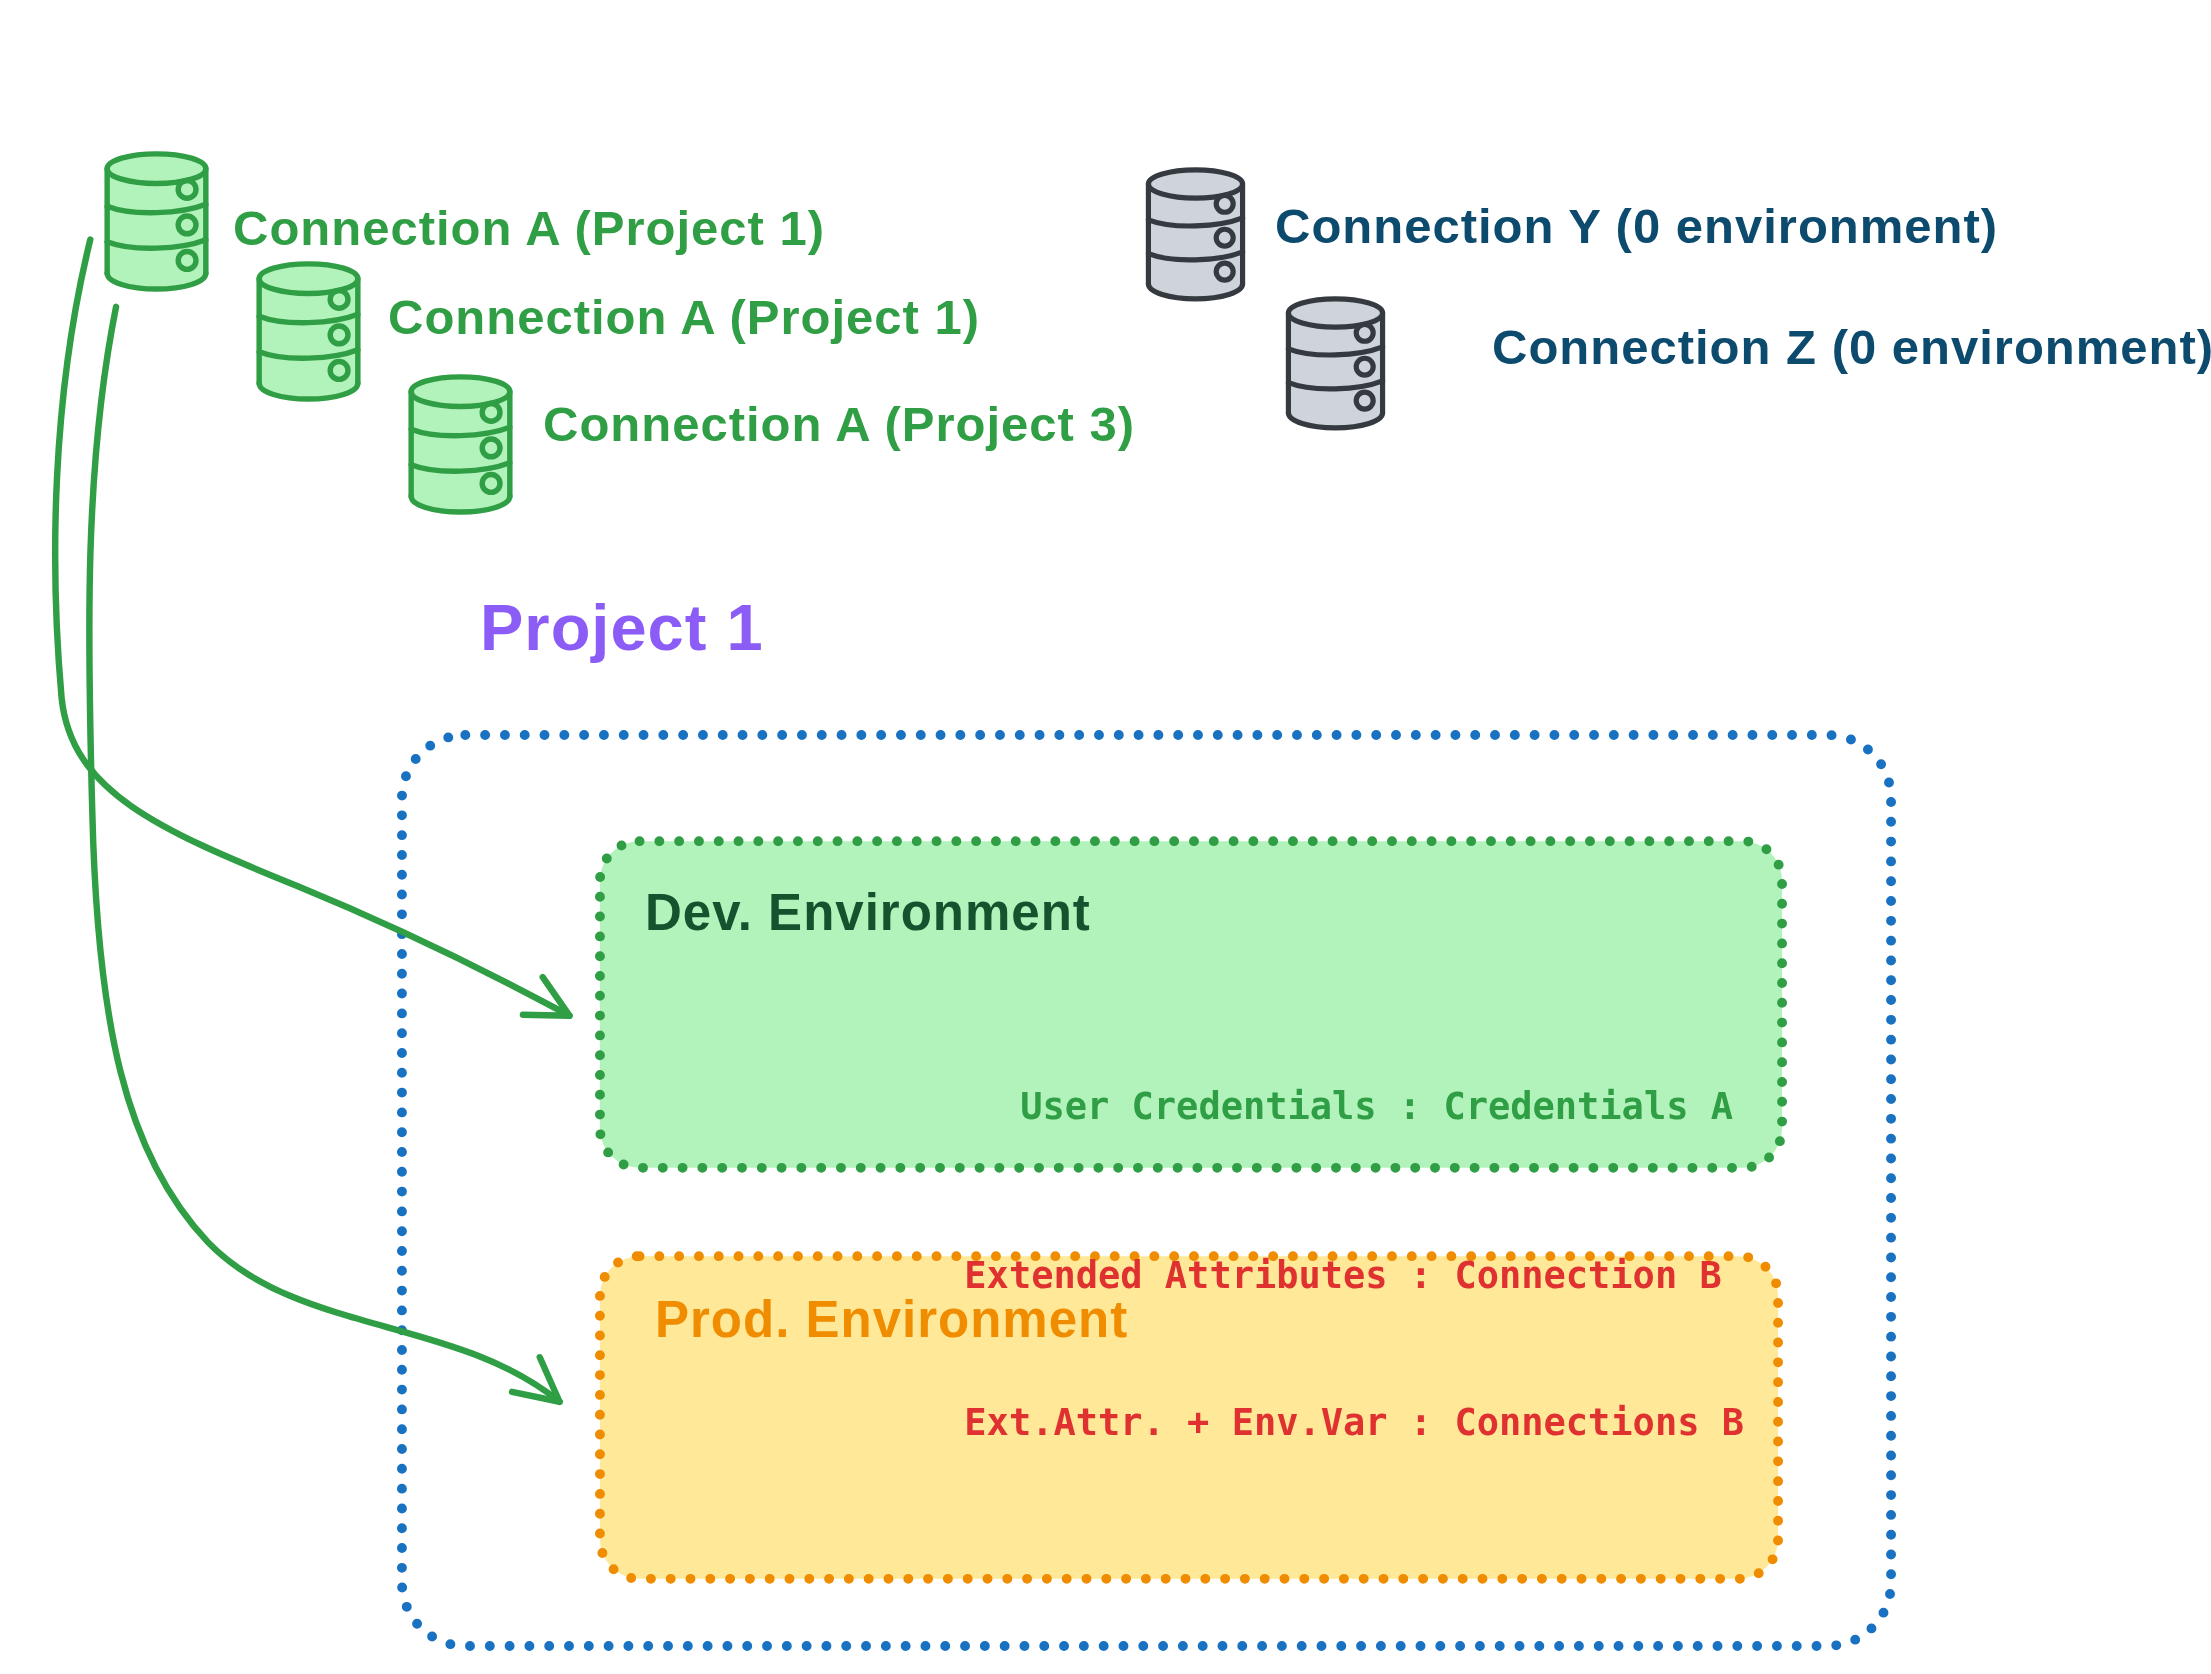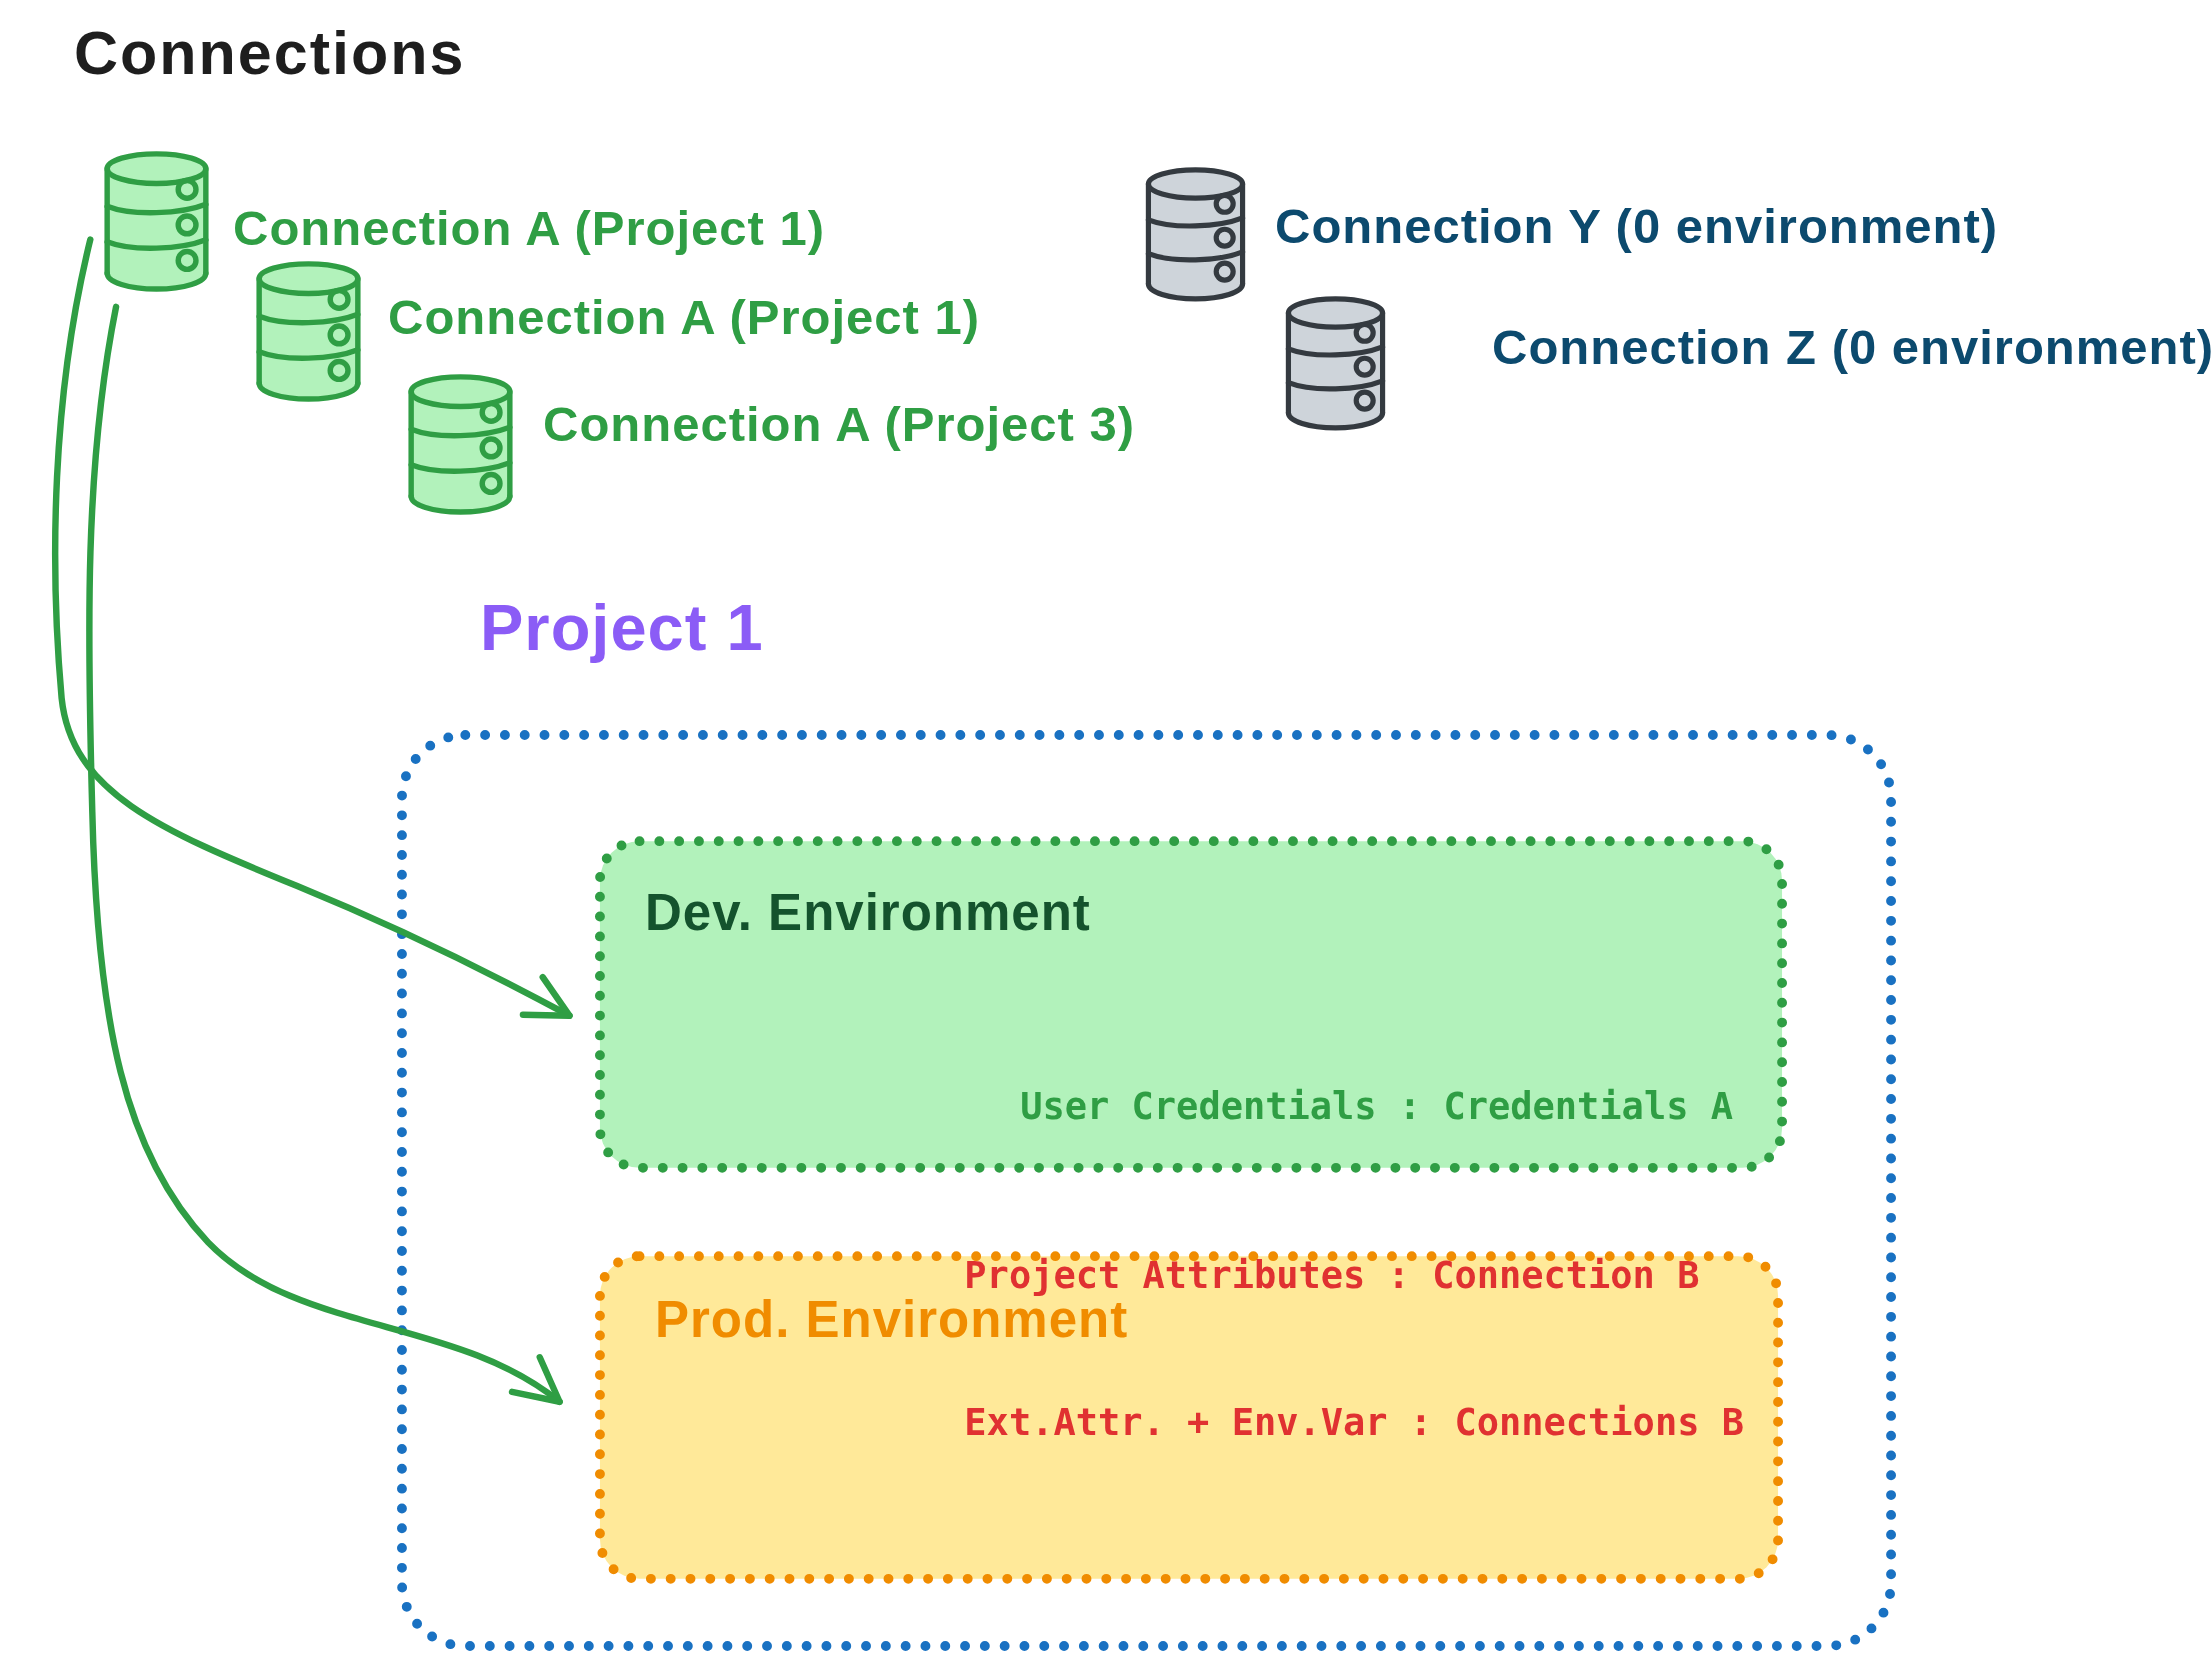--- a/index.html
+++ b/index.html
@@ -50,21 +50,20 @@
 
   
   #arrows{position:absolute;left:0;top:0;z-index:6;pointer-events:none;}
   #arrows path{fill:none;stroke:#2f9e44;stroke-width:6.5;stroke-linecap:round;stroke-linejoin:round;}
 </style>
 </head>
 <body>
 
 <div id="canvas">
 
-  <div class="abs hand main-title">Connections</div>
 
   <svg class="abs db db-green db-g1" viewBox="0 0 120 152">
     <path class="fill" d="M10 24 C10 15 32 8 60 8 C88 8 110 15 110 24 L110 130 C110 139 88 146 60 146 C32 146 10 139 10 130 Z"></path>
     <ellipse class="line" cx="60" cy="24" rx="50" ry="15"></ellipse>
     <path class="line" d="M10 24 L10 130 M110 24 L110 130"></path>
     <path class="line" d="M10 130 C10 139 32 146 60 146 C88 146 110 139 110 130"></path>
     <path class="line" d="M10 62 C35 72 85 70 110 60"></path>
     <path class="line" d="M10 98 C35 108 85 106 110 96"></path>
     <circle class="line" cx="91" cy="45" r="9"></circle>
       <circle class="line" cx="91" cy="81" r="9"></circle>
@@ -137,21 +136,21 @@
     <div class="abs hand env-title">Dev. Environment</div>
     <div class="abs mono dev-cred">User Credentials : Credentials A</div>
   </div>
 
   <div class="abs box prod-box">
     <svg class="dots" width="1190" height="335" viewBox="0 0 1202 338">
       <rect x="6" y="6" width="1190" height="326" rx="40" fill="#ffe999" stroke="#f08c00" stroke-width="10" stroke-linecap="round" stroke-dasharray="0 20"></rect>
     </svg>
     <div class="abs hand env-title">Prod. Environment</div>
     <div class="abs mono prod-cred">
-      <div>Project Attributes : Connection B</div>
+      <div>Extended Attributes : Connection B</div>
       <div>Ext.Attr. + Env.Var : Connections B</div>
     </div>
   </div>
 
   <svg id="arrows" width="2212" height="1674" viewBox="0 0 2234 1691">
     <path d="M91 242 C52 400 50 570 62 705 C72 800 160 838 300 895 C400 936 490 980 575 1026"></path>
     <path d="M575 1026 L548 987 M575 1026 L528 1025"></path>
     <path d="M117 310 C85 470 88 640 93 820 C98 1030 125 1165 210 1255 C300 1348 460 1330 565 1416"></path>
     <path d="M565 1416 L545 1371 M565 1416 L517 1406"></path>
   </svg>

